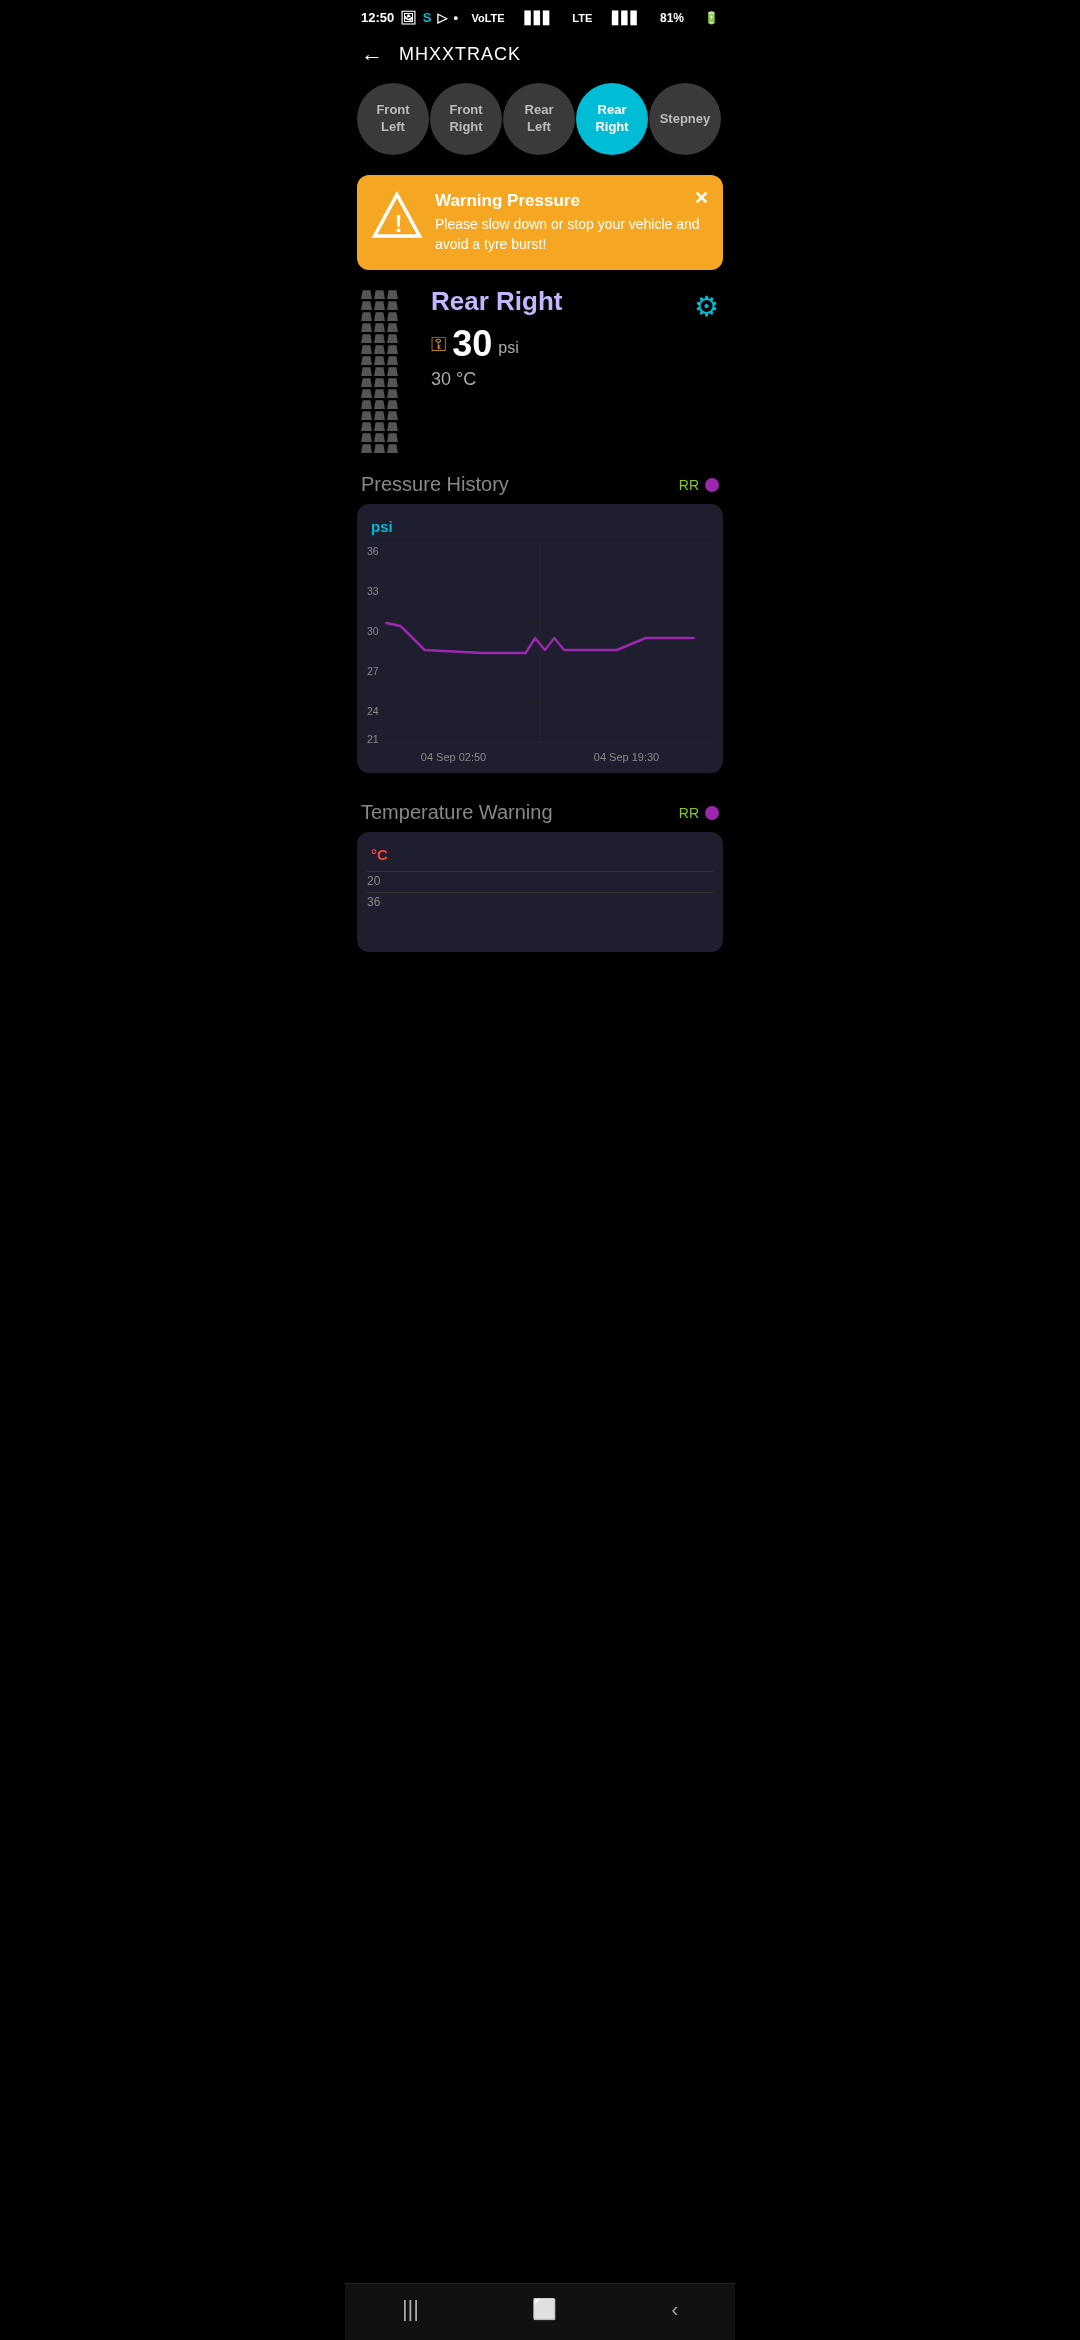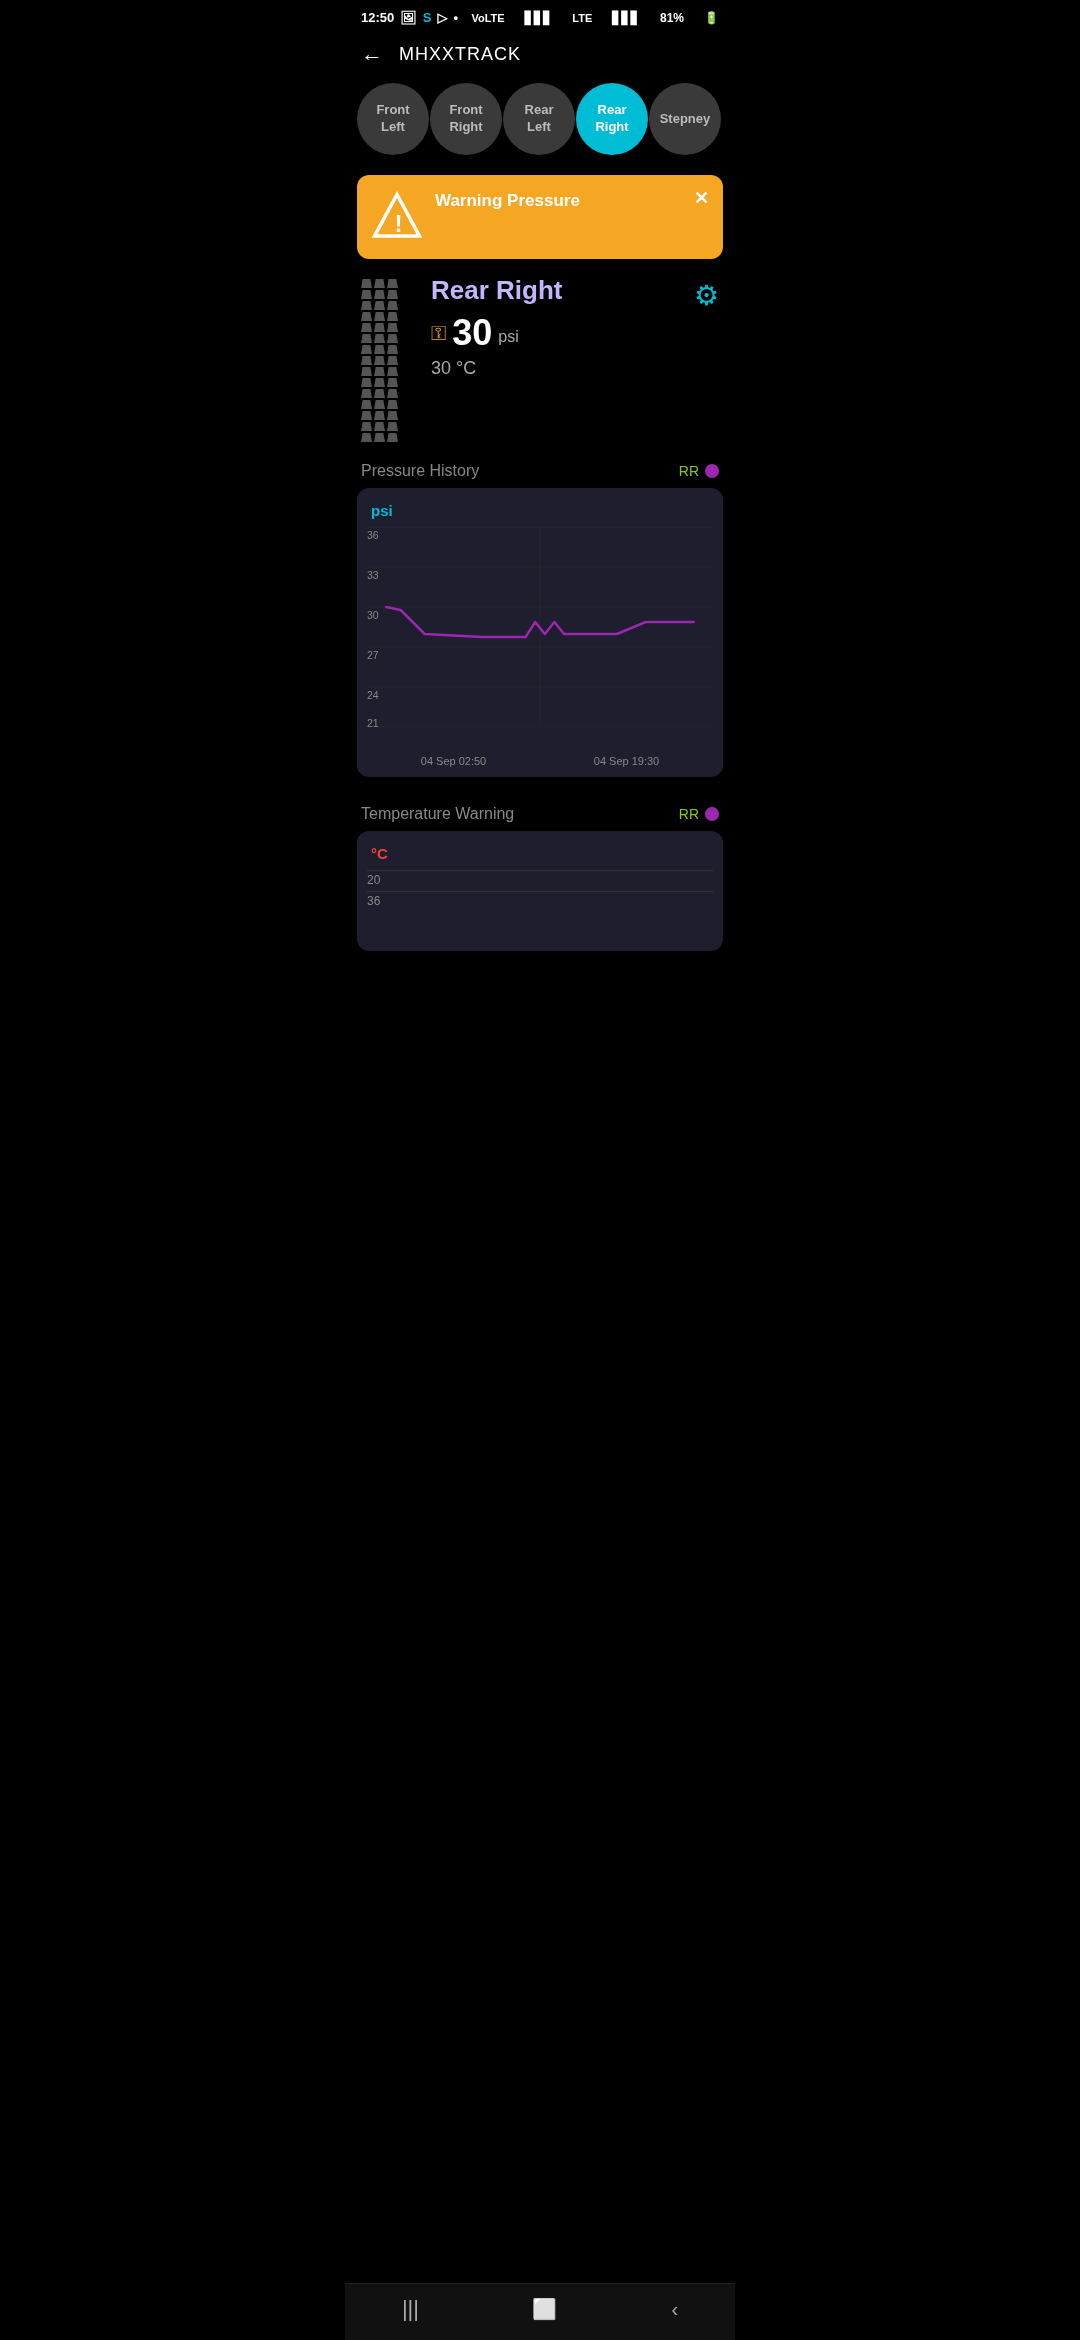--- a/index.html
+++ b/index.html
@@ -179,21 +179,21 @@
       width: 100%;
     }
 
     .section-header {
       display: flex;
       justify-content: space-between;
       align-items: center;
       padding: 12px 16px 8px;
     }
     .section-title {
-      font-size: 16px;
+      font-size: 20px;
       color: #888;
     }
     .section-legend {
       display: flex;
       align-items: center;
       gap: 6px;
       font-size: 14px;
       color: #84cc16;
     }
     .legend-dot {
@@ -225,21 +225,20 @@
       height: 100%;
     }
     .chart-x-labels {
       display: flex;
       justify-content: space-around;
       padding-top: 8px;
     }
     .chart-x-label {
       font-size: 11px;
       color: #888;
-      margin-top: 20px;
     }
 
     .temp-chart-container {
       margin: 0 12px 16px;
       background: #1e1e2e;
       border-radius: 12px;
       padding: 14px 10px 10px;
       min-height: 120px;
     }
     .temp-chart-label {
@@ -317,20 +316,21 @@
   <div class="tab">Stepney</div>
 </div>
 
 <div class="warning-banner">
   <svg class="warning-icon" viewBox="0 0 60 60" fill="none">
     <polygon points="30,4 56,52 4,52" fill="none" stroke="white" stroke-width="4"></polygon>
     <text x="27" y="47" font-size="28" fill="white" font-weight="900">!</text>
   </svg>
   <div class="warning-text-block">
     <div class="warning-title">Warning Pressure</div>
+    <div class="warning-body">Please slow down or stop your vehicle and avoid a tyre burst!</div>
   </div>
   <span class="warning-close">✕</span>
 </div>
 
 <div class="tire-section">
   <div class="tire-image">
     <div class="tire-tread">
 
       <div class="tread-row">
           <div class="tread-block"></div>

